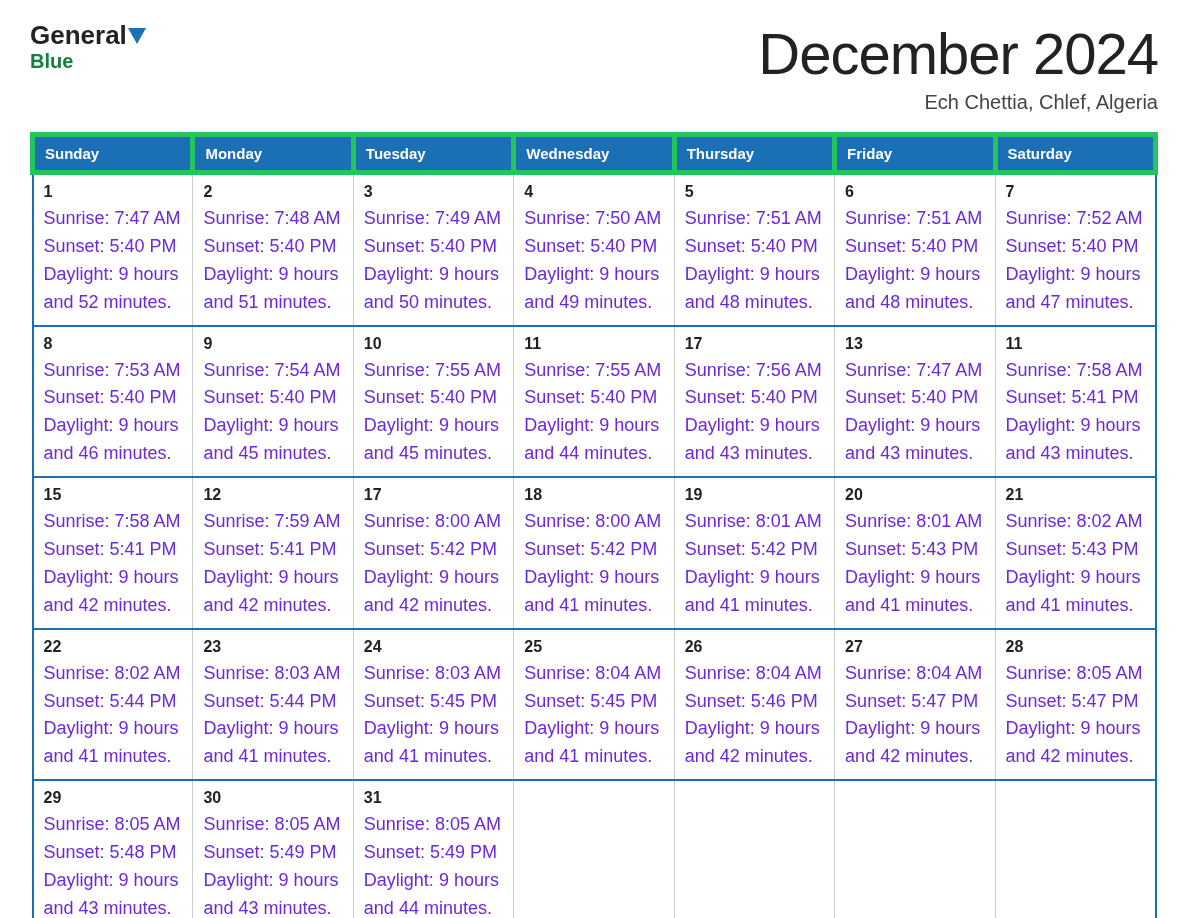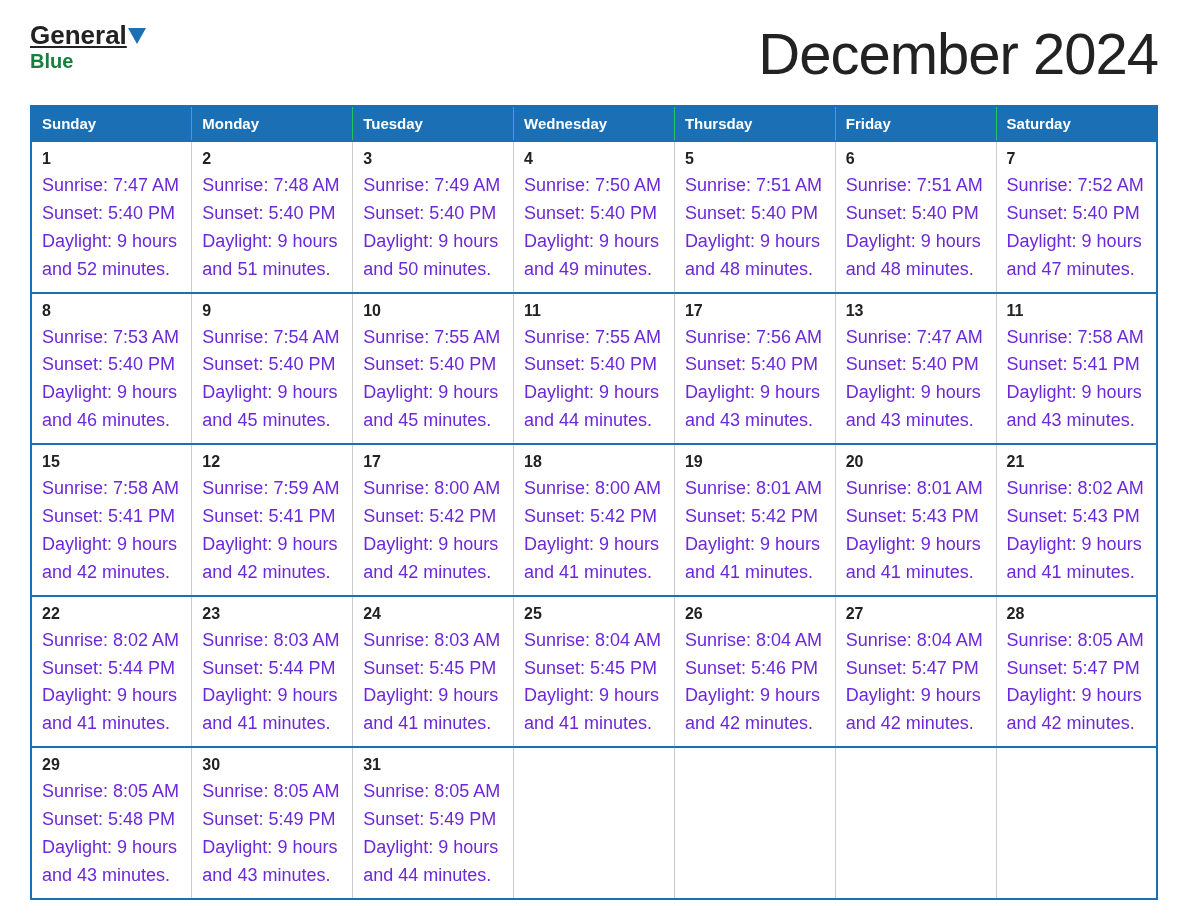--- a/index.html
+++ b/index.html
@@ -42,21 +42,21 @@
       border-collapse: collapse;
       border: 2px solid #1a6fb5;
     }
     .calendar th {
       background-color: #1a6fb5;
       color: #fff;
       font-size: 15px;
       font-weight: bold;
       padding: 8px 10px;
       text-align: left;
-      border: 1px solid #22c55e;
+      border: 5px solid #22c55e;
     }
     .calendar td {
       border: 1px solid #ccc;
       border-top: 2px solid #1a6fb5;
       vertical-align: top;
       padding: 8px 10px;
       width: 14.28%;
       min-height: 110px;
       font-size: 13px;
       color: #222;
@@ -69,21 +69,20 @@
     }
     .day-info {
       font-size: 18px;
       line-height: 1.55;
       color: #6d28d9;
     }
     
     .logo-icon {
       display: inline-flex;
       align-items: center;
-      text-decoration: underline;
     }
     .logo-text-general {
       font-size: 26px;
       font-weight: bold;
       color: #222;
     }
     .logo-triangle {
       width: 0;
       height: 0;
       border-left: 9px solid transparent;
@@ -107,20 +106,21 @@
 <div class="header">
   <div class="logo">
     <div class="logo-icon">
       <span class="logo-text-general">General</span>
       <span class="logo-triangle"></span>
     </div>
     <span class="logo-bottom">Blue</span>
   </div>
   <div class="title-block">
     <h1>December 2024</h1>
+    <h2>Ech Chettia, Chlef, Algeria</h2>
   </div>
 </div>
 
 <table class="calendar">
   <thead>
     <tr>
     <th>Sunday</th>
         <th>Monday</th>
         <th>Tuesday</th>
         <th>Wednesday</th>

